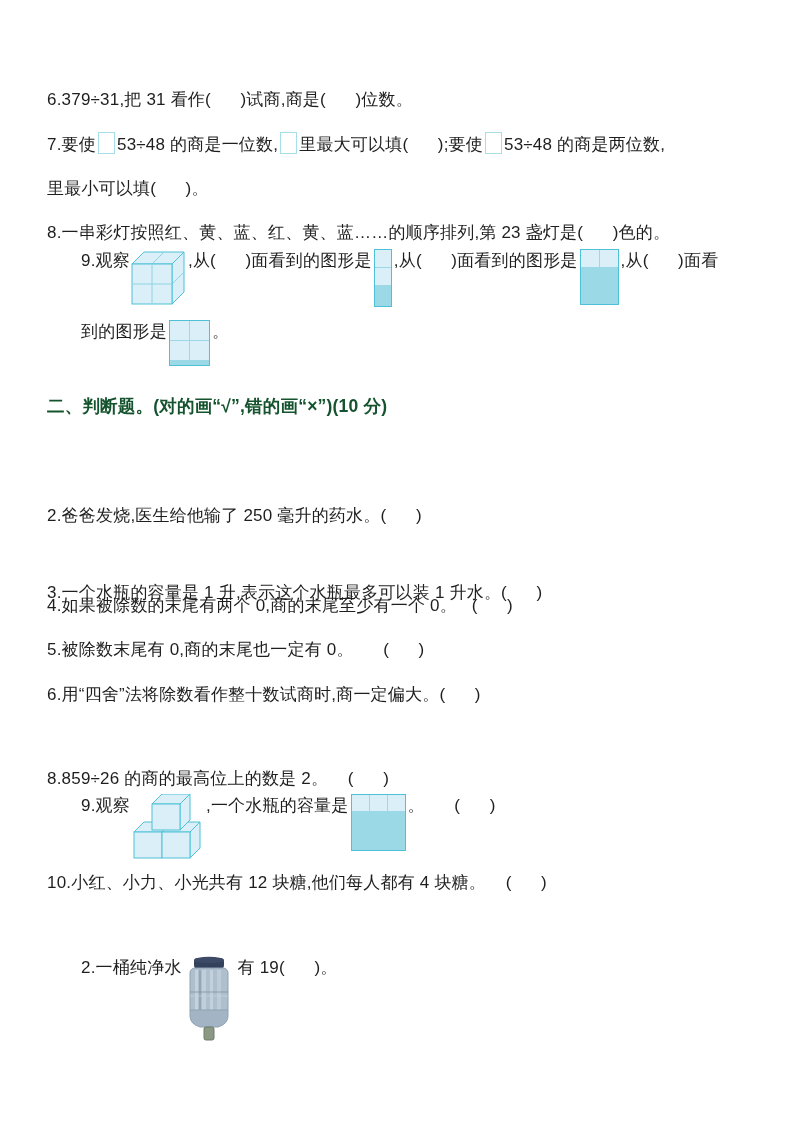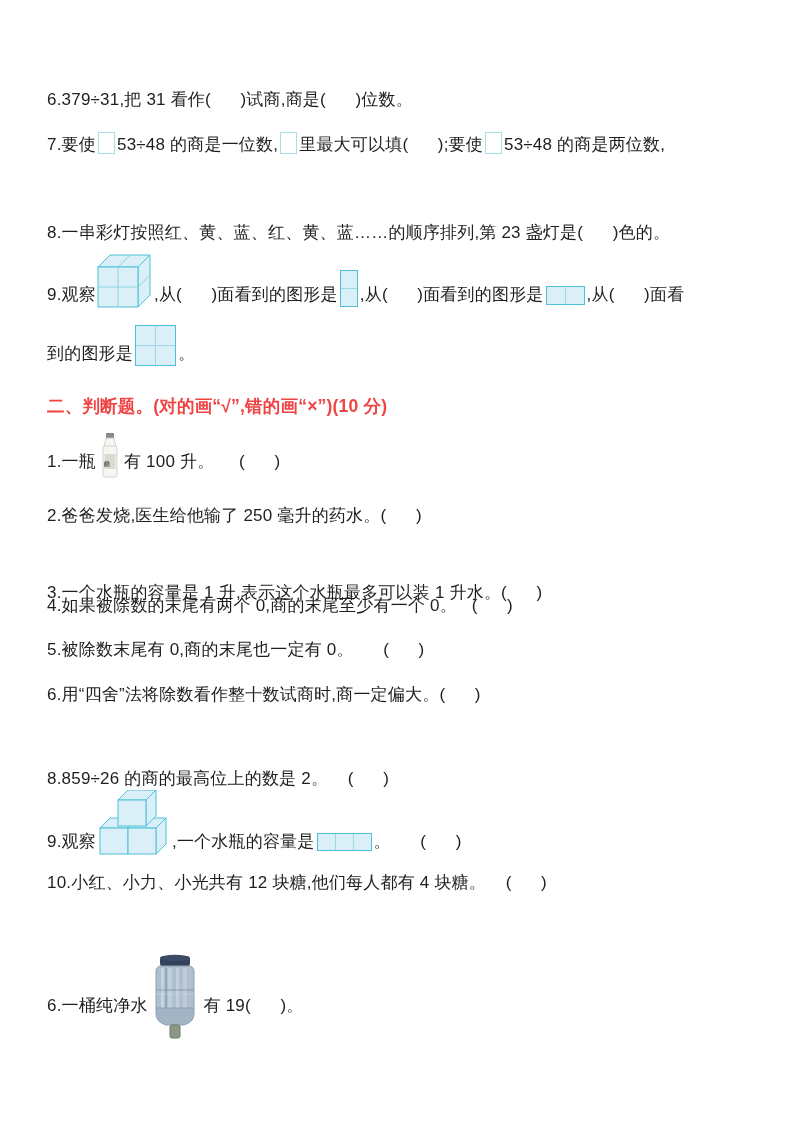--- a/index.html
+++ b/index.html
@@ -6,22 +6,22 @@
   body{
     width:793px;height:1122px;background:#ffffff;position:relative;
     font-family:"Liberation Sans","DejaVu Sans",sans-serif;
     color:#1e1e1e;overflow:hidden;
   }
   .page{position:absolute;inset:0;background:#ffffff;}
   .line{
     position:absolute;left:47px;font-size:17px;line-height:24px;
     white-space:nowrap;letter-spacing:0.2px;
   }
-  .heading{font-weight:bold;font-size:17.5px;color:#ef4444;}
-  .fline{display:flex;align-items:flex-end;}
+  .heading{font-weight:bold;font-size:17.5px;color:#14532d;}
+  .fline{display:flex;margin-left:34px;}
   .fline .seg{display:inline-block;}
   
   .blank-box{
     display:inline-block;width:15px;height:20px;margin:0 2px;
     border:1px solid #a7dfe9;background:#ffffff;vertical-align:-4px;
   }
   
   .cells{display:grid;gap:1px;background:#9bd9e6;border:1px solid #4ec1d8;flex:none;}
   .cells i{background:#daeff7;display:block;}
   .v2{grid-template-rows:17px 17px;grid-template-columns:16px;margin:0 2px 0 2px;}
@@ -33,20 +33,21 @@
 </head>
 <body>
 
 <div class="page">
 
   <div class="line" style="top:88px">6.379÷31,把 31 看作(&nbsp;&nbsp;&nbsp;&nbsp;&nbsp;&nbsp;)试商,商是(&nbsp;&nbsp;&nbsp;&nbsp;&nbsp;&nbsp;)位数。</div>
 
   <div class="line" style="top:132px">
     <span class="seg">7.要使</span><span class="blank-box"></span><span class="seg">53÷48 的商是一位数,</span><span class="blank-box"></span><span class="seg">里最大可以填(&nbsp;&nbsp;&nbsp;&nbsp;&nbsp;&nbsp;);要使</span><span class="blank-box"></span><span class="seg">53÷48 的商是两位数,</span>
   </div>
+  <div class="line" style="top:177px">里最小可以填(&nbsp;&nbsp;&nbsp;&nbsp;&nbsp;&nbsp;)。</div>
 
   <div class="line" style="top:221px">8.一串彩灯按照红、黄、蓝、红、黄、蓝……的顺序排列,第 23 盏灯是(&nbsp;&nbsp;&nbsp;&nbsp;&nbsp;&nbsp;)色的。</div>
 
   <div class="line fline" style="top:249px;height:58px">
     <span class="seg">9.观察</span>
     <svg width="56" height="57" viewBox="0 0 56 57" style="margin:0 1px -2px 1px">
       <polygon points="1,15 13,3 53,3 41,15" fill="#daeff7" stroke="#4ec1d8"></polygon>
       <line x1="33" y1="3" x2="21" y2="15" stroke="#8fd4e2"></line>
       <polygon points="41,15 53,3 53,43 41,55" fill="#daeff7" stroke="#4ec1d8"></polygon>
       <line x1="41" y1="35" x2="53" y2="23" stroke="#8fd4e2"></line>
@@ -73,31 +74,20 @@
         <i></i>
         <i></i>
         <i></i>
         <i></i>
       </div>
     <span class="seg">。</span>
   </div>
 
   <div class="line heading" style="top:394px">二、判断题。(对的画“√”,错的画“×”)(10 分)</div>
 
-  <div class="line fline" style="top:430px;height:44px">
-    <span class="seg">1.一瓶</span>
-    <svg width="24" height="46" viewBox="0 0 24 46" style="margin:0 2px -5px 2px">
-      <rect x="8" y="0" width="8" height="5" fill="#8a8a88"></rect>
-      <polygon points="8,5 16,5 18,14 6,14" fill="#f6f6f2" stroke="#c9c9c4" stroke-width="0.8"></polygon>
-      <rect x="5" y="13" width="14" height="31" rx="2" fill="#f6f6f2" stroke="#c9c9c4" stroke-width="0.8"></rect>
-      <rect x="6.5" y="21" width="11" height="15" fill="#dddad4"></rect>
-      <text x="9" y="23" font-size="6" fill="#555555" style="writing-mode:vertical-rl">酸奶</text>
-    </svg>
-    <span class="seg">有 100 升。&nbsp;&nbsp;&nbsp;&nbsp;&nbsp;(&nbsp;&nbsp;&nbsp;&nbsp;&nbsp;&nbsp;)</span>
-  </div>
 
   <div class="line" style="top:504px">2.爸爸发烧,医生给他输了 250 毫升的药水。(&nbsp;&nbsp;&nbsp;&nbsp;&nbsp;&nbsp;)</div>
   <div class="line" style="top:581px">3.一个水瓶的容量是 1 升,表示这个水瓶最多可以装 1 升水。(&nbsp;&nbsp;&nbsp;&nbsp;&nbsp;&nbsp;)</div>
   <div class="line" style="top:594px">4.如果被除数的末尾有两个 0,商的末尾至少有一个 0。&nbsp;&nbsp;&nbsp;(&nbsp;&nbsp;&nbsp;&nbsp;&nbsp;&nbsp;)</div>
   <div class="line" style="top:638px">5.被除数末尾有 0,商的末尾也一定有 0。&nbsp;&nbsp;&nbsp;&nbsp;&nbsp;&nbsp;(&nbsp;&nbsp;&nbsp;&nbsp;&nbsp;&nbsp;)</div>
   <div class="line" style="top:683px">6.用“四舍”法将除数看作整十数试商时,商一定偏大。(&nbsp;&nbsp;&nbsp;&nbsp;&nbsp;&nbsp;)</div>
   <div class="line" style="top:767px">8.859÷26 的商的最高位上的数是 2。&nbsp;&nbsp;&nbsp;&nbsp;(&nbsp;&nbsp;&nbsp;&nbsp;&nbsp;&nbsp;)</div>
 
   <div class="line fline" style="top:794px;height:60px">
     <span class="seg">9.观察</span>
@@ -117,21 +107,21 @@
         <i></i>
         <i></i>
       </div>
     <span class="seg">。&nbsp;&nbsp;&nbsp;&nbsp;&nbsp;&nbsp;(&nbsp;&nbsp;&nbsp;&nbsp;&nbsp;&nbsp;)</span>
   </div>
 
   <div class="line" style="top:871px">10.小红、小力、小光共有 12 块糖,他们每人都有 4 块糖。&nbsp;&nbsp;&nbsp;&nbsp;(&nbsp;&nbsp;&nbsp;&nbsp;&nbsp;&nbsp;)</div>
 
 
   <div class="line fline" style="top:956px;height:62px">
-    <span class="seg">6.一桶纯净水</span>
+    <span class="seg">2.一桶纯净水</span>
     <svg width="46" height="88" viewBox="0 0 46 88" style="margin:0 6px -24px 4px">
       <rect x="8" y="2" width="30" height="11" rx="4" fill="#33415c"></rect>
       <ellipse cx="23" cy="4" rx="15" ry="3.2" fill="#3c4a66"></ellipse>
       <rect x="4" y="12" width="38" height="46" rx="5" fill="#aebfce" stroke="#8fa2b2"></rect>
       <rect x="9" y="14" width="3" height="42" fill="#c9d6e0" opacity="0.85"></rect>
       <rect x="16" y="14" width="4" height="42" fill="#c9d6e0" opacity="0.7"></rect>
       <rect x="13" y="14" width="2" height="42" fill="#93a7b7"></rect>
       <rect x="24" y="14" width="3" height="42" fill="#c9d6e0" opacity="0.8"></rect>
       <rect x="31" y="14" width="4" height="42" fill="#c9d6e0" opacity="0.6"></rect>
       <line x1="4" y1="36" x2="42" y2="36" stroke="#7f94a4" stroke-width="1.2" opacity="0.8"></line>

